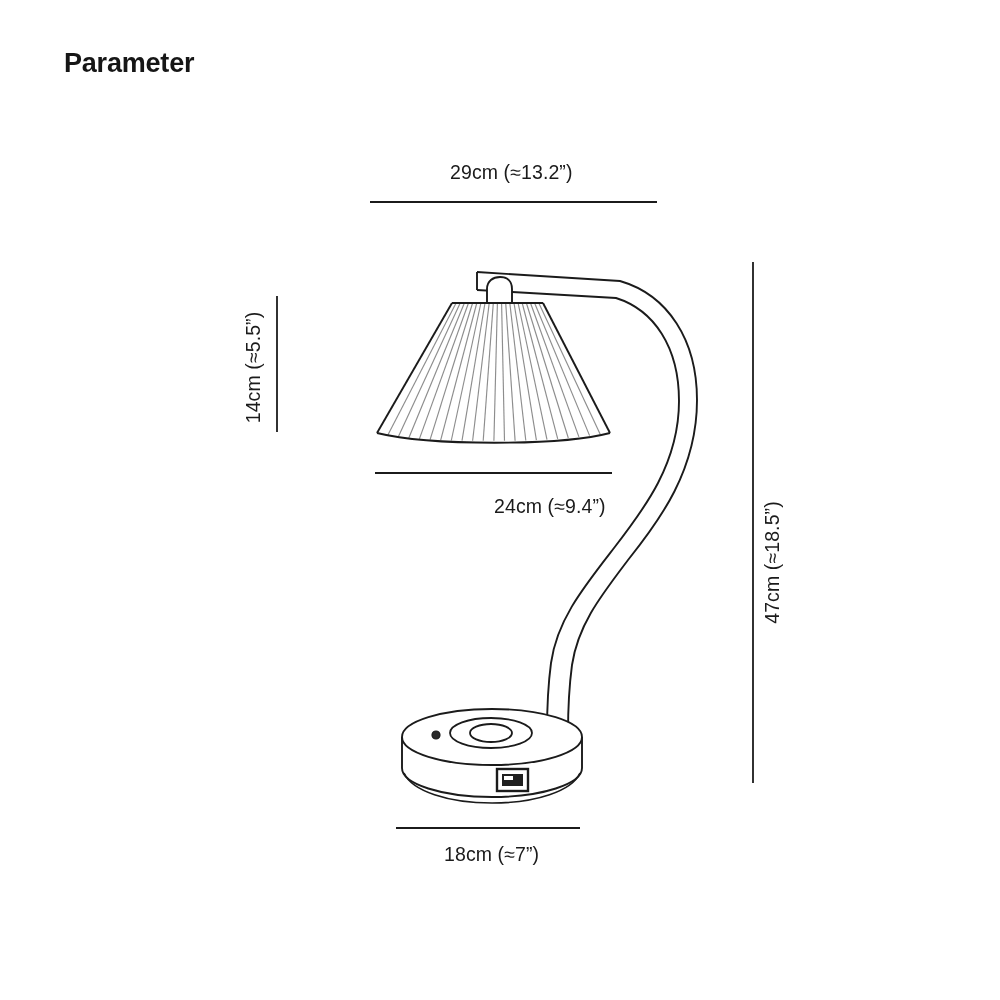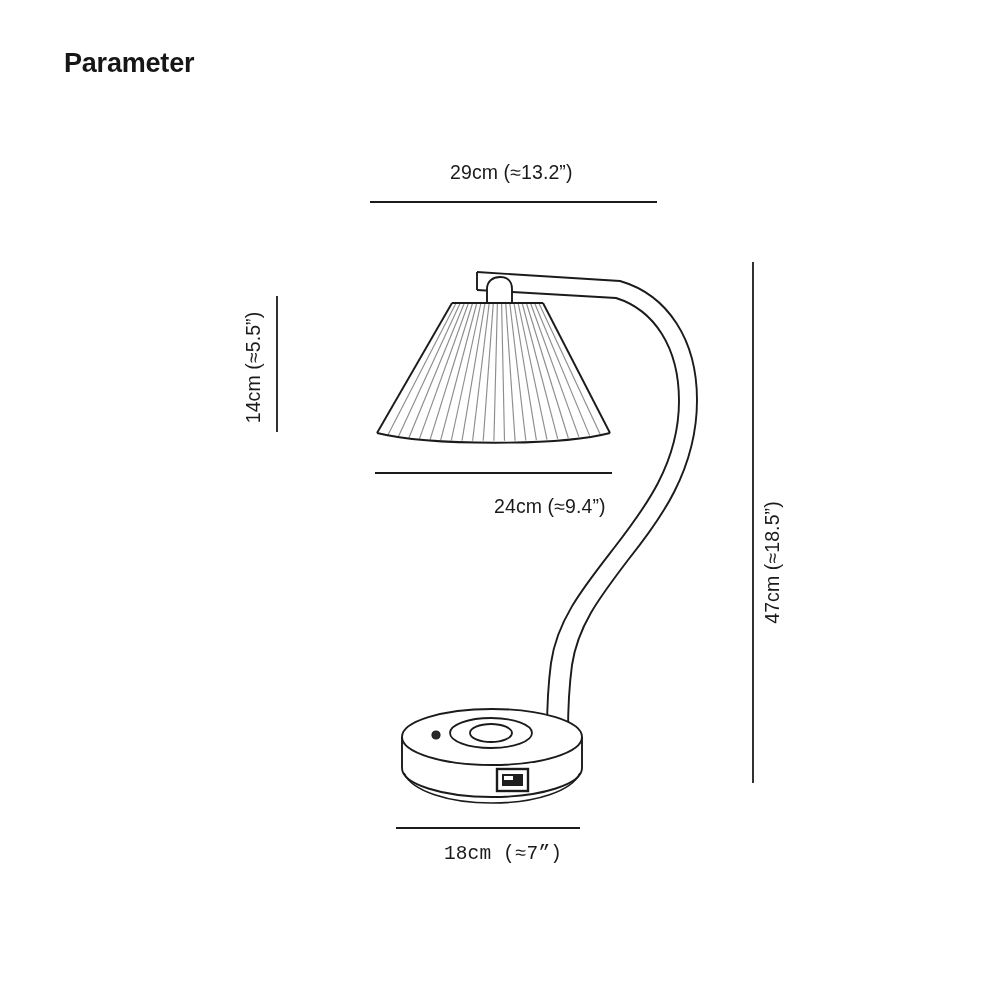--- a/index.html
+++ b/index.html
@@ -48,21 +48,20 @@
     top: 161px;
   }
   #dim-shade-width-label {
     left: 454px;
     top: 495px;
     margin-left: 40px;
   }
   #dim-base-width-label {
     left: 444px;
     top: 843px;
-    font-family: Liberation Mono, monospace;
   }
   #dim-shade-height-label {
     left: 198px;
     top: 356px;
     transform: rotate(-90deg);
     transform-origin: center center;
   }
   #dim-total-height-label {
     left: 711px;
     top: 551px;

